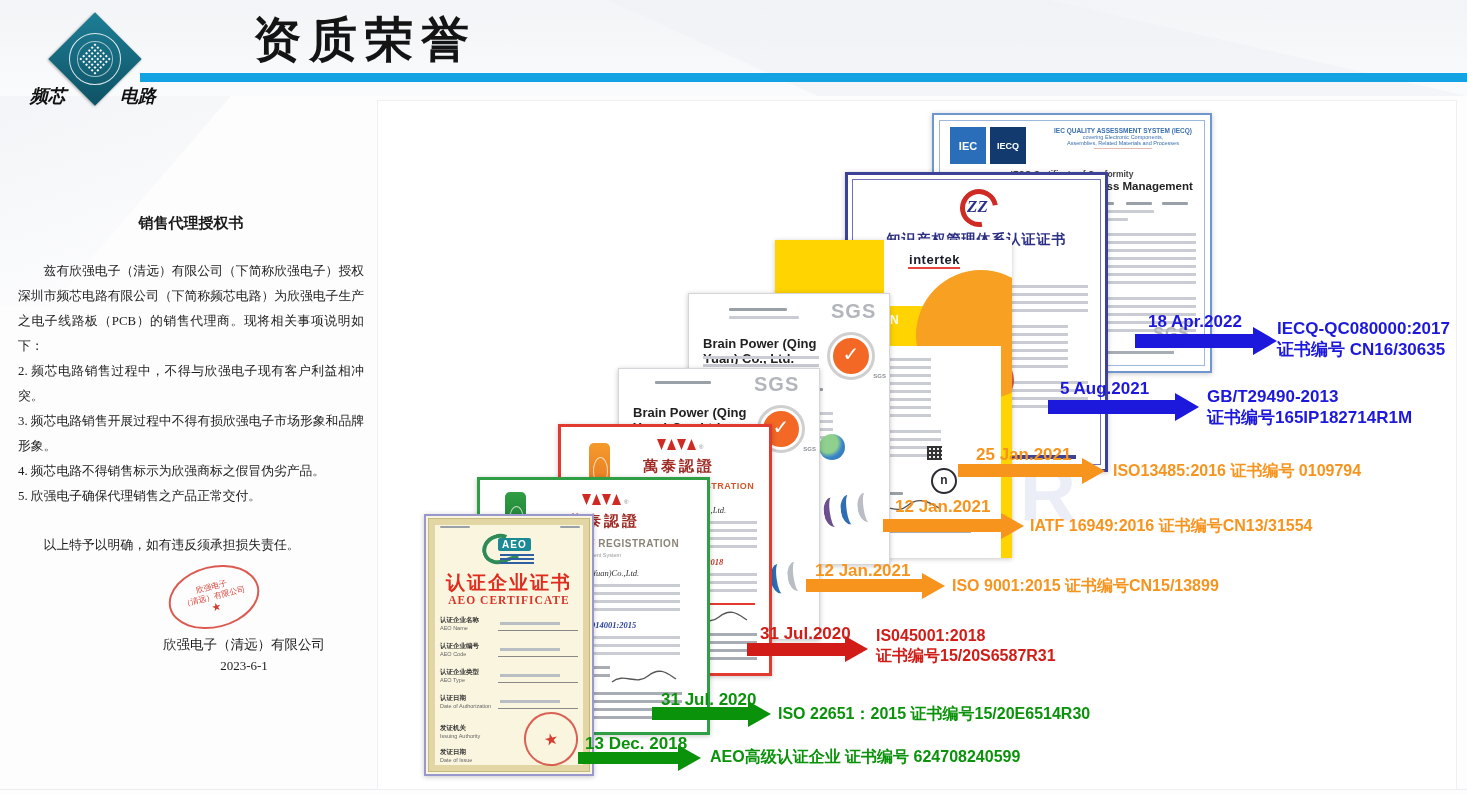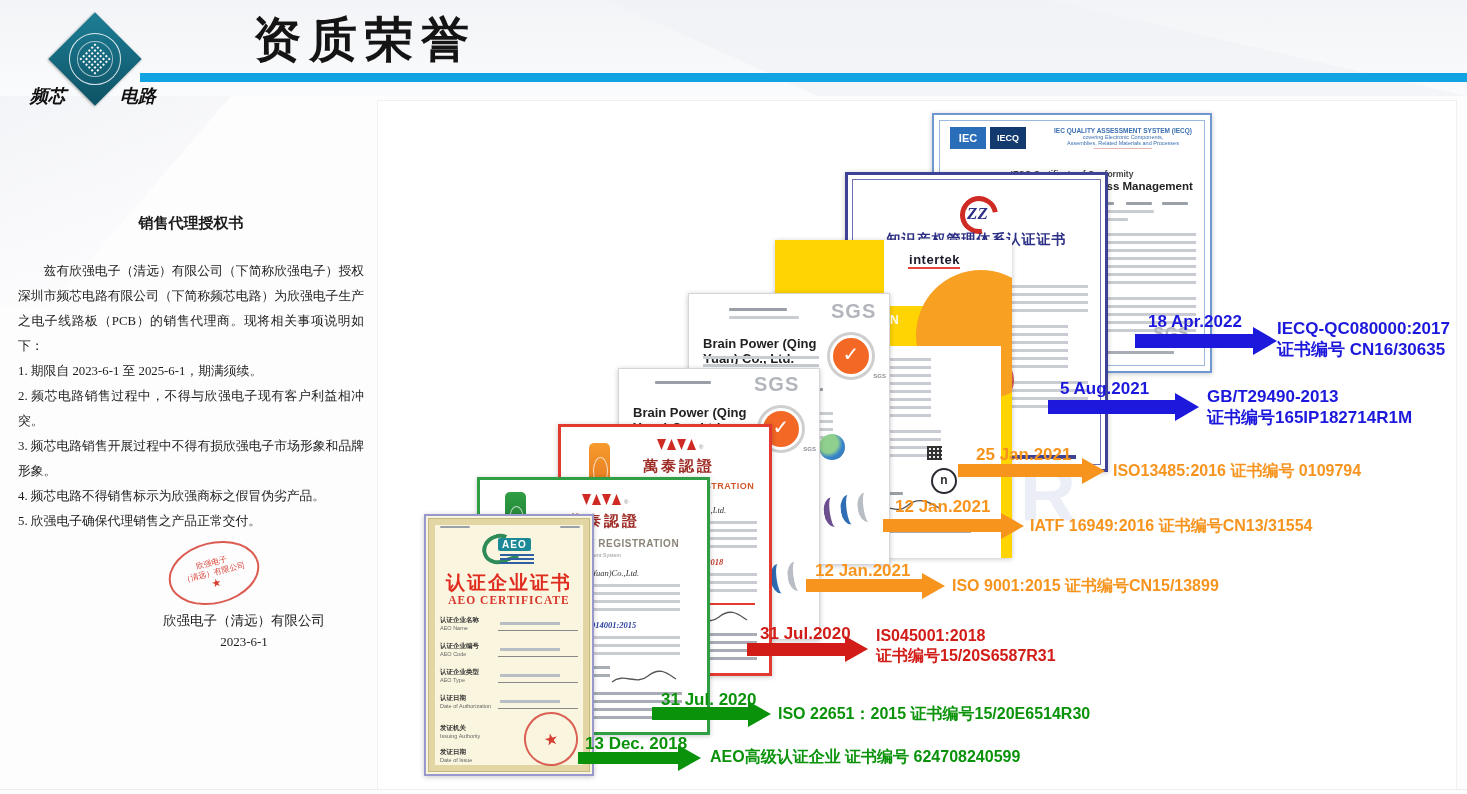--- a/index.html
+++ b/index.html
@@ -54,34 +54,34 @@
   .para{position:absolute;background:repeating-linear-gradient(180deg,#c9ccd2 0 3px,transparent 3px 8px);}
   .para.d{background:repeating-linear-gradient(180deg,#a8adb5 0 3px,transparent 3px 8px);}
   .qr{position:absolute;background-image:repeating-linear-gradient(0deg,#333 0 2px,transparent 2px 4px),
         repeating-linear-gradient(90deg,#333 0 2px,transparent 2px 4px);background-color:#eee;}
   .rstamp{position:absolute;border:2px solid rgba(210,60,50,.8);border-radius:50%;color:#d63e32;
         display:flex;align-items:center;justify-content:center;transform:rotate(-12deg);}
   .sigline{position:absolute;}
   
   .cert.iecq{left:932px;top:113px;width:280px;height:260px;border:2px solid #6e96cf;z-index:10;padding:8px;}
   .iecq-inner{position:absolute;inset:5px;border:1px solid #9db8dd;}
-  .iec-box{position:absolute;width:36px;height:22px;color:#fff;font-weight:bold;font-size:11px;
+  .iec-box{position:absolute;width:36px;height:37px;color:#fff;font-weight:bold;font-size:11px;
         display:flex;align-items:center;justify-content:center;}
   .iecq-head{position:absolute;left:110px;top:12px;width:158px;text-align:center;color:#3a6fb0;}
   .iecq-head .h1{font-size:6.5px;font-weight:bold;}
   .iecq-head .h2{font-size:5.5px;}
   .iecq-head .h3{font-size:4.5px;color:#c0392b;}
   .iecq-t1{position:absolute;left:0;top:54px;width:100%;text-align:center;font-size:8.5px;font-weight:bold;color:#444;}
   .iecq-t2{position:absolute;left:0;top:65px;width:100%;text-align:center;font-size:11.5px;font-weight:bold;color:#222;}
   .iecq-cno{position:absolute;left:14px;top:86px;font-size:5px;color:#555;font-weight:bold;}
   .sgs-word{position:absolute;font-weight:bold;color:#b2b6bc;letter-spacing:1px;}
   
   .cert.ip{left:845px;top:172px;width:263px;height:300px;border:3px solid #3e4296;z-index:11;}
   .ip-inner{position:absolute;inset:4px;border:1px solid #6d70b5;}
-  .zz{position:absolute;left:112px;top:21px;width:38px;height:38px;}
+  .zz{position:absolute;left:112px;top:14px;width:38px;height:38px;}
   .zz-ring{position:absolute;inset:0;border:5px solid #cf2a23;border-radius:50%;border-right-color:transparent;transform:rotate(35deg);}
   .zz-txt{position:absolute;left:7px;top:8px;font-family:"Liberation Serif",serif;font-weight:bold;
         font-style:italic;font-size:17px;color:#2c2f86;}
   .ip-title{position:absolute;left:0;top:56px;width:100%;text-align:center;font-size:14px;font-weight:bold;
         color:#2c2f86;letter-spacing:1px;}
   .ip-frag{position:absolute;left:96px;top:92px;font-size:10px;color:#333;}
   .ip-bar{position:absolute;left:18px;bottom:10px;width:210px;height:4px;background:#3e4296;}
   
   .cert.itk{left:775px;top:240px;width:237px;height:318px;background:#ffd400;overflow:hidden;z-index:12;}
   .itk-whitecorner{position:absolute;right:0;top:0;width:128px;height:66px;background:#fff;}
@@ -175,25 +175,25 @@
     <div class="logo-chip"></div>
   </div>
   <div class="logo-text" style="left:30px;">频芯</div>
   <div class="logo-text" style="left:120px;">电路</div>
   <div class="page-title">资质荣誉</div>
   <div class="title-bar"></div>
 
   <div class="letter">
     <div class="letter-title">销售代理授权书</div>
     <p class="indent">兹有欣强电子（清远）有限公司（下简称欣强电子）授权深圳市频芯电路有限公司（下简称频芯电路）为欣强电子生产之电子线路板（PCB）的销售代理商。现将相关事项说明如下：</p>
-    <p>1. 期限自 2023-6-1 至 2025-6-1，期满须续。</p>
     <p>2. 频芯电路销售过程中，不得与欣强电子现有客户利益相冲突。</p>
     <p>3. 频芯电路销售开展过程中不得有损欣强电子市场形象和品牌形象。</p>
     <p>4. 频芯电路不得销售标示为欣强商标之假冒伪劣产品。</p>
     <p>5. 欣强电子确保代理销售之产品正常交付。</p>
+    <p class="indent closing">以上特予以明确，如有违反须承担损失责任。</p>
     <div class="stamp">
       <div>欣强电子</div>
       <div>（清远）有限公司</div>
       <div class="star">★</div>
     </div>
     <div class="letter-company">欣强电子（清远）有限公司</div>
     <div class="letter-date">2023-6-1</div>
   </div>
 
   <div class="main-panel"></div>

